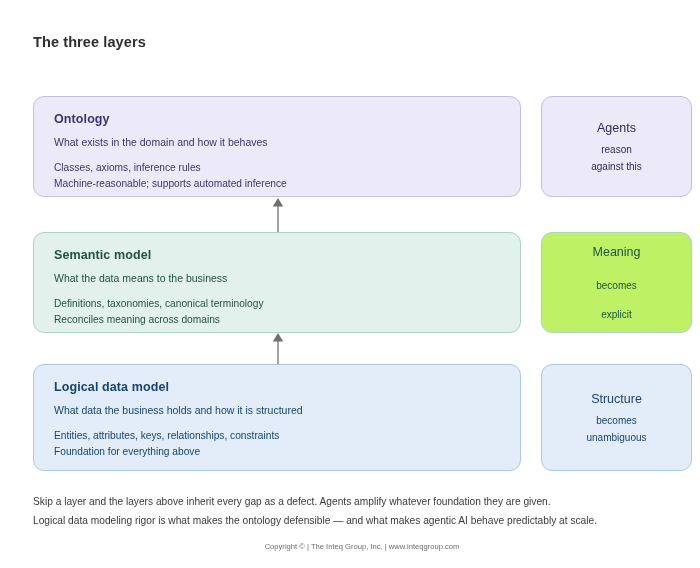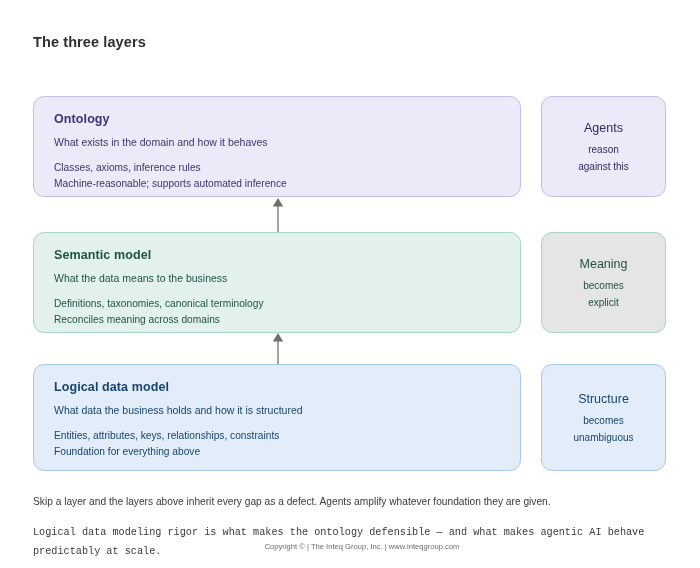--- a/index.html
+++ b/index.html
@@ -108,21 +108,21 @@
     border-color: #a9c9e8;
   }
   #box-logical .layer-title,
   #box-logical .layer-question,
   #box-logical .layer-point { color: #17456f; }
 
   
   .side-card {
     position: absolute;
     left: 541px;
-    width: 125px;
+    width: 151px;
     border-radius: 11px;
     border-style: solid;
     border-width: 1px;
     display: flex;
     flex-direction: column;
     align-items: center;
     justify-content: center;
     text-align: center;
   }
   .side-card .side-title {
@@ -141,22 +141,23 @@
     height: 101px;
     background: #eceaf8;
     border-color: #c3bfe4;
   }
   #card-agents .side-title,
   #card-agents .side-line { color: #30295e; }
 
   #card-meaning {
     top: 224px;
     height: 101px;
-    background: #e5e5e5;
+    background: #bef264;
     border-color: #aad4c4;
+    gap: 12px;
   }
   #card-meaning .side-title,
   #card-meaning .side-line { color: #1f5245; }
 
   #card-structure {
     top: 356px;
     height: 107px;
     background: #e2edf9;
     border-color: #a9c9e8;
   }
@@ -178,21 +179,21 @@
     position: absolute;
     left: 33px;
     top: 492px;
     width: 640px;
   }
   .footer-line {
     font-size: 10.2px;
     color: #3a3a3a;
     line-height: 19px;
   }
-  .footer-line + .footer-line { margin-top: 12px; font-family: Liberation Mono, monospace; }
+  .footer-line + .footer-line { margin-top: 0; }
 
   .copyright {
     position: absolute;
     left: 12px;
     top: 541px;
     width: 700px;
     text-align: center;
     font-size: 7.6px;
     color: #6d6d6d;
     line-height: 12px;

